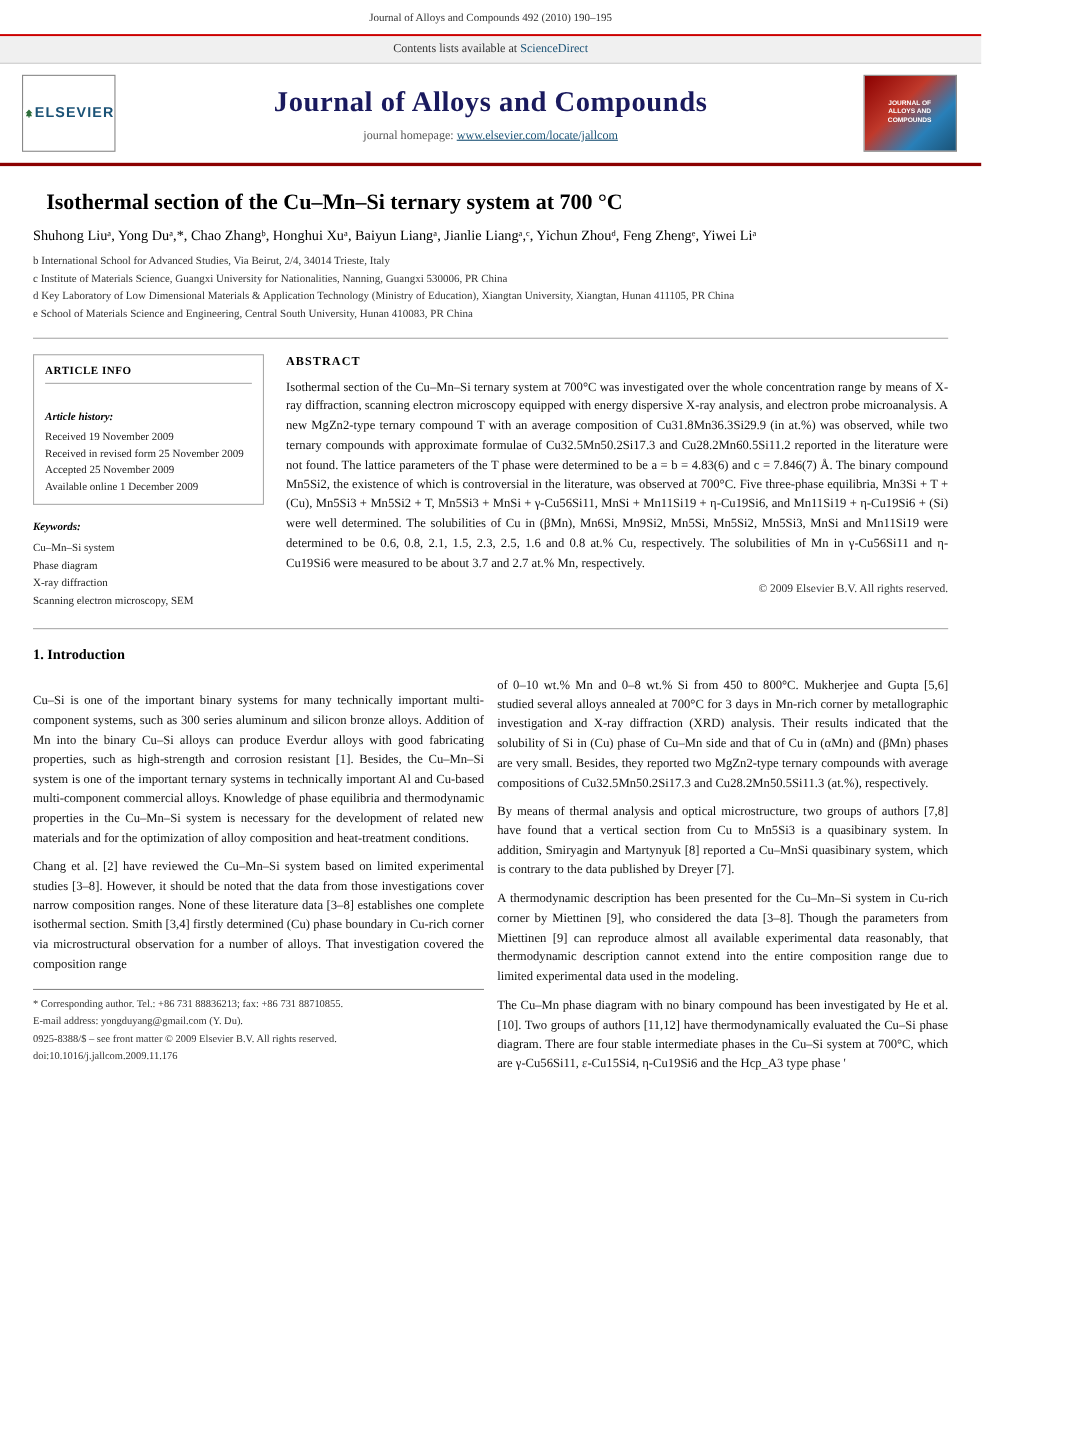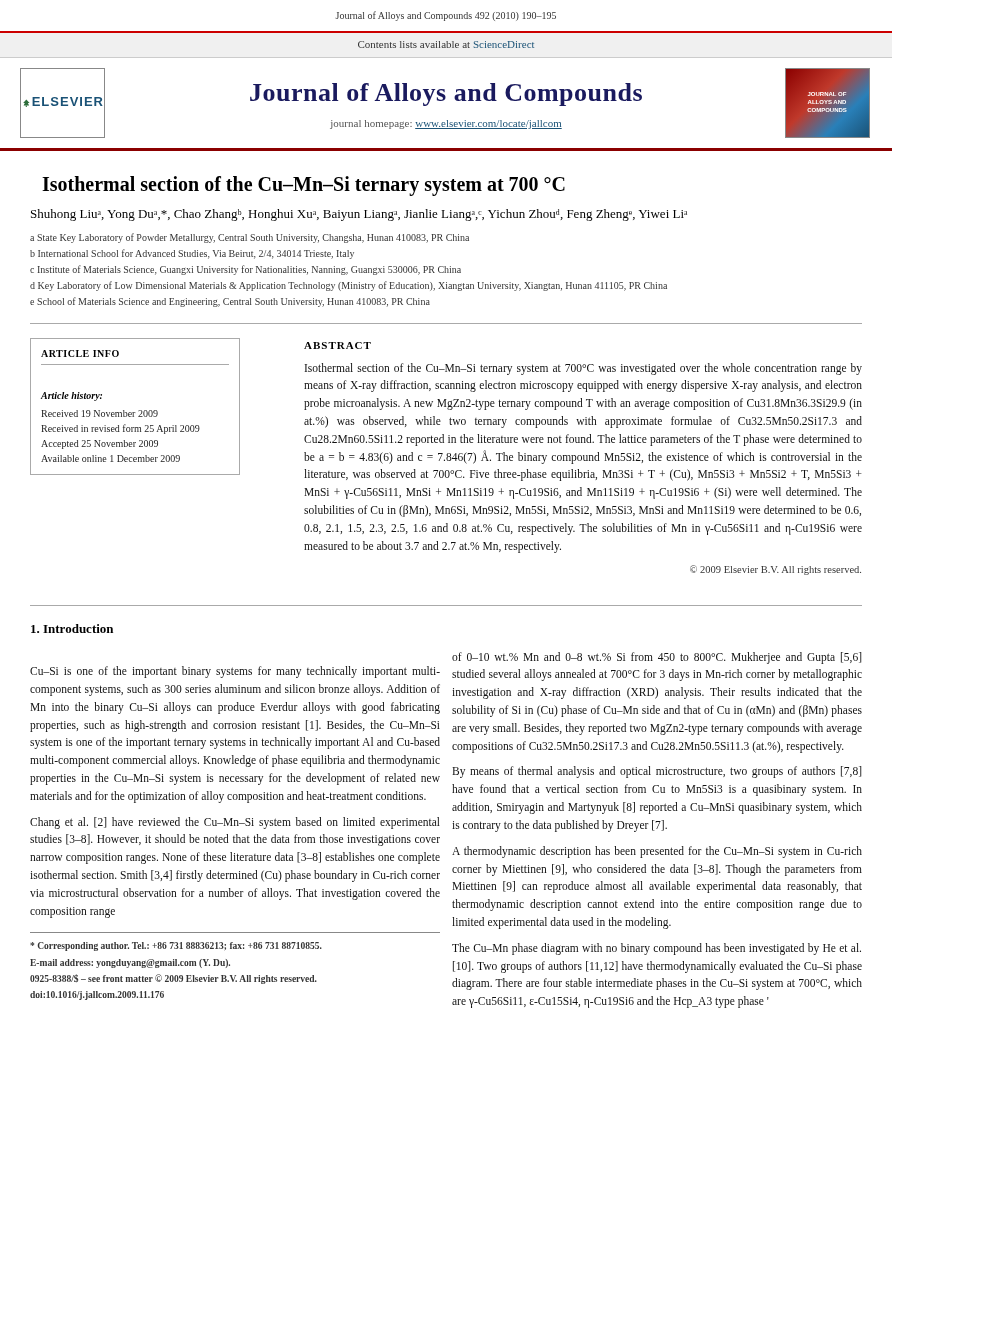--- a/index.html
+++ b/index.html
@@ -161,21 +161,20 @@
       display: flex;
       gap: 20px;
       margin-top: 10px;
     }
     .col-left {
       width: 210px;
       flex-shrink: 0;
     }
     .col-right {
       flex: 1;
-      margin-left: 44px;
     }
 
     
     .article-info-box {
       border: 1px solid #aaa;
       padding: 8px 10px;
       font-size: 10.5px;
       margin-bottom: 14px;
     }
     .article-info-box .section-title {
@@ -270,21 +269,20 @@
     .body-col p {
       margin-bottom: 8px;
     }
     .footnote-area {
       border-top: 1px solid #888;
       margin-top: 12px;
       padding-top: 6px;
       font-size: 9.5px;
       color: #333;
       line-height: 1.5;
-      font-weight: bold;
     }
     .footnote-area p {
       margin-bottom: 2px;
     }
   </style>
 </head>
 <body>
 
 <div class="page">
 
@@ -332,39 +330,45 @@
 
   <div class="main-content">
 
     <div class="article-title">Isothermal section of the Cu–Mn–Si ternary system at 700 °C</div>
 
     <div class="authors">
       <span>Shuhong Liuᵃ, Yong Duᵃ,*, Chao Zhangᵇ, Honghui Xuᵃ, Baiyun Liangᵃ, Jianlie Liangᵃ,ᶜ, Yichun Zhouᵈ, Feng Zhengᵉ, Yiwei Liᵃ</span>
     </div>
 
     <div class="affiliations">
-      <p>a State Key Laboratory of Powder Metallurgy, Central South University, Changsha, Hunan 410083, PR China</p>
       <p>b International School for Advanced Studies, Via Beirut, 2/4, 34014 Trieste, Italy</p>
       <p>c Institute of Materials Science, Guangxi University for Nationalities, Nanning, Guangxi 530006, PR China</p>
       <p>d Key Laboratory of Low Dimensional Materials &amp; Application Technology (Ministry of Education), Xiangtan University, Xiangtan, Hunan 411105, PR China</p>
       <p>e School of Materials Science and Engineering, Central South University, Hunan 410083, PR China</p>
     </div>
 
     <hr class="divider">
 
     <div class="two-col">
 
       <div class="col-left">
         <div class="article-info-box">
           <div class="section-title">ARTICLE INFO</div>
           <div class="subsection">Article history:</div>
           <div class="info-text">Received 19 November 2009</div>
-          <div class="info-text">Received in revised form 25 April 2009</div>
+          <div class="info-text">Received in revised form 25 November 2009</div>
           <div class="info-text">Accepted 25 November 2009</div>
           <div class="info-text">Available online 1 December 2009</div>
+        </div>
+        <div class="keywords-box">
+          <div class="section-title">Keywords:</div>
+          <div class="kw-list">Cu–Mn–Si system</div>
+          <div class="kw-list">Phase diagram</div>
+          <div class="kw-list">X-ray diffraction</div>
+          <div class="kw-list">Scanning electron microscopy, SEM</div>
         </div>
       </div>
 
       <div class="col-right">
         <div class="abstract-section">
           <div class="section-title">ABSTRACT</div>
           <div class="abstract-text">Isothermal section of the Cu–Mn–Si ternary system at 700°C was investigated over the whole concentration range by means of X-ray diffraction, scanning electron microscopy equipped with energy dispersive X-ray analysis, and electron probe microanalysis. A new MgZn2-type ternary compound T with an average composition of Cu31.8Mn36.3Si29.9 (in at.%) was observed, while two ternary compounds with approximate formulae of Cu32.5Mn50.2Si17.3 and Cu28.2Mn60.5Si11.2 reported in the literature were not found. The lattice parameters of the T phase were determined to be a = b = 4.83(6) and c = 7.846(7) Å. The binary compound Mn5Si2, the existence of which is controversial in the literature, was observed at 700°C. Five three-phase equilibria, Mn3Si + T + (Cu), Mn5Si3 + Mn5Si2 + T, Mn5Si3 + MnSi + γ-Cu56Si11, MnSi + Mn11Si19 + η-Cu19Si6, and Mn11Si19 + η-Cu19Si6 + (Si) were well determined. The solubilities of Cu in (βMn), Mn6Si, Mn9Si2, Mn5Si, Mn5Si2, Mn5Si3, MnSi and Mn11Si19 were determined to be 0.6, 0.8, 2.1, 1.5, 2.3, 2.5, 1.6 and 0.8 at.% Cu, respectively. The solubilities of Mn in γ-Cu56Si11 and η-Cu19Si6 were measured to be about 3.7 and 2.7 at.% Mn, respectively.</div>
           <div class="copyright-line">© 2009 Elsevier B.V. All rights reserved.</div>
         </div>
       </div>

